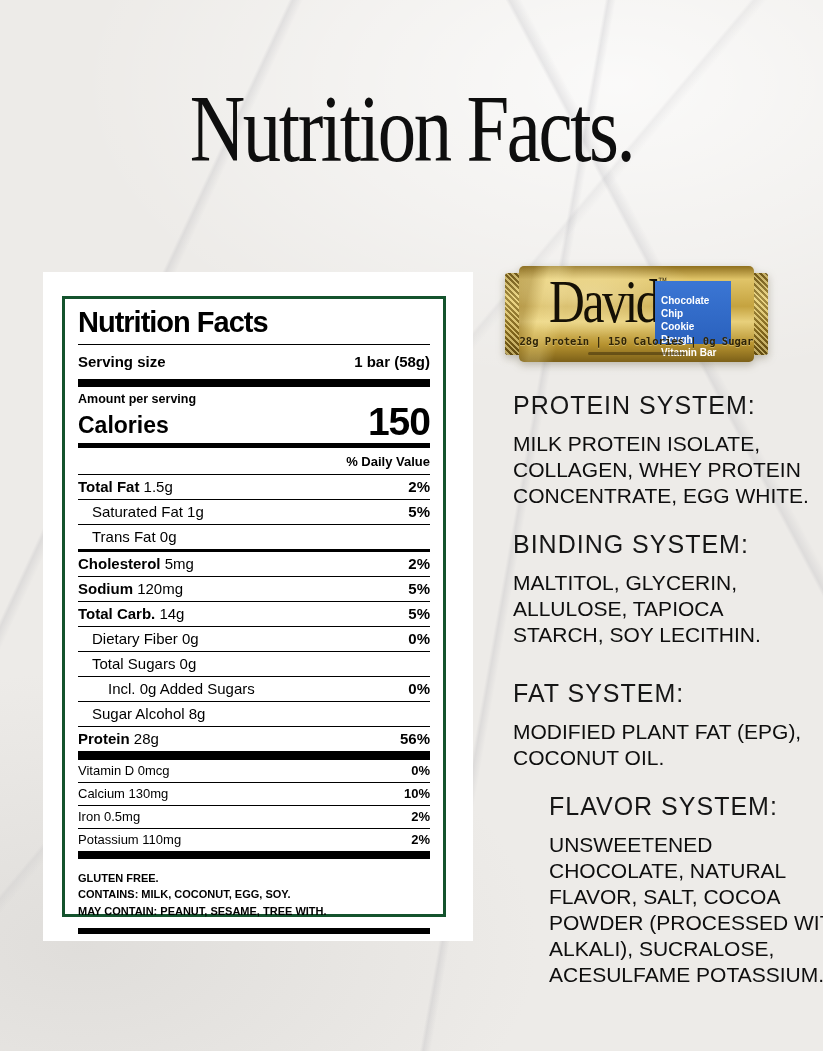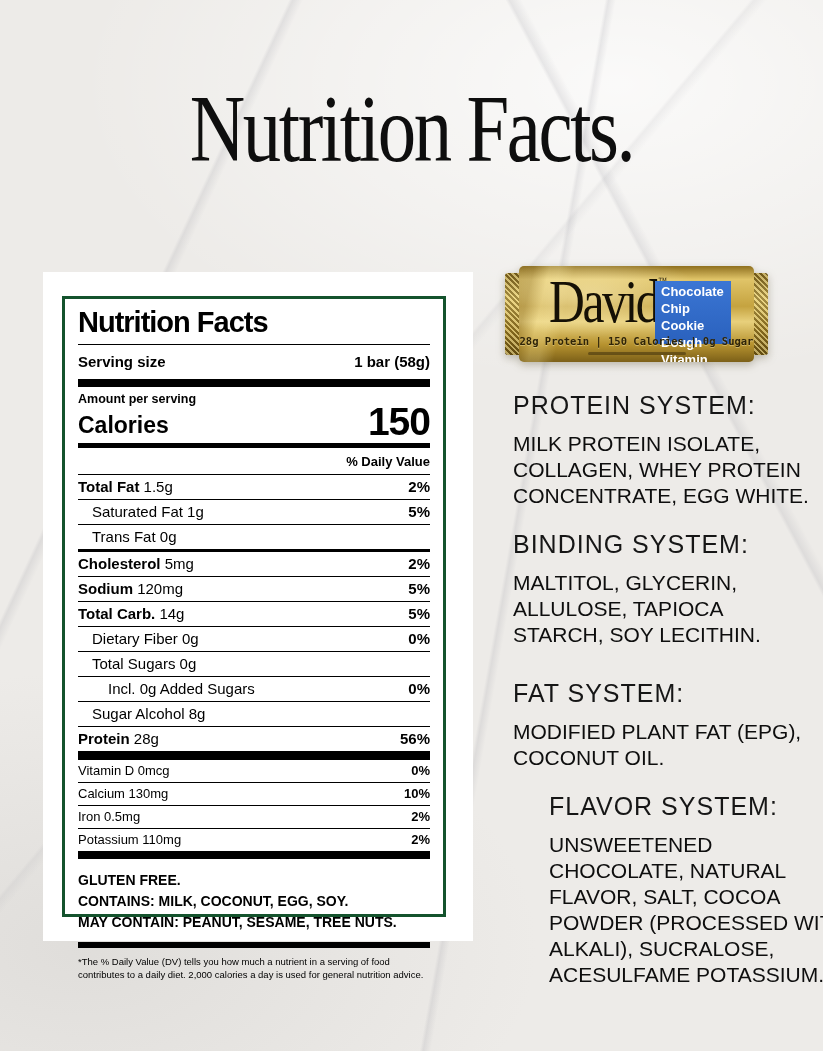--- a/index.html
+++ b/index.html
@@ -55,21 +55,21 @@
   .row.med { border-top-width:3px; }
   .row .nm b { font-weight:bold; }
   .row .dv { font-weight:bold; }
   .ind1 .nm { padding-left:14px; }
   .ind2 .nm { padding-left:30px; }
 
   .micro { display:flex; justify-content:space-between; align-items:baseline; font-size:13px; line-height:15px; padding:3px 0 4px; border-top:1px solid #000; }
   .micro:first-child { border-top:none; }
   .micro .dv { font-weight:bold; }
 
-  .allergens { padding:11px 0 9px; font-size:14px; font-weight:bold; line-height:1.5; }
+  .allergens { padding:11px 0 9px; font-size:11px; font-weight:bold; line-height:1.5; }
   .footnote { padding-top:7px; font-size:9.5px; line-height:1.4; color:#000; }
 
   
   .product-bar { position:absolute; left:505px; top:266px; width:263px; height:96px; filter:drop-shadow(0 3px 4px rgba(90,80,50,.35)); }
   .crimp {
     position:absolute; top:7px; width:18px; height:82px; border-radius:3px;
     background:
       repeating-linear-gradient(45deg, rgba(60,45,5,.35) 0 2px, rgba(255,240,170,.5) 2px 4px),
       linear-gradient(180deg, #8a6d22, #d9bd62 30%, #a9882c 70%, #755a17);
   }
@@ -83,21 +83,21 @@
   }
   .brand {
     position:absolute; left:30px; top:4px;
     font-family:"Liberation Serif", serif; font-size:62px; line-height:1; color:#151005;
     letter-spacing:-3px; transform:scaleX(.8); transform-origin:left top;
   }
   .brand sup { font-size:11px; letter-spacing:0; vertical-align:top; position:relative; top:6px; }
   .flavor-box {
     position:absolute; right:23px; top:15px; width:76px; height:63px;
     background:linear-gradient(180deg,#3b76d4,#2a61bd); color:#fff;
-    font-size:13px; font-weight:bold; line-height:1.3; padding:3px 6px;
+    font-size:10px; font-weight:bold; line-height:1.3; padding:13px 6px;
   }
   .stats {
     position:absolute; left:0; right:0; bottom:15px; text-align:center;
     font-family:"DejaVu Sans Mono", monospace; font-size:10.5px; font-weight:bold;
     color:#2f2408; text-shadow:0 1px 0 rgba(255,240,180,.4);
   }
   .netwt-smudge {
     position:absolute; left:50%; bottom:7px; transform:translateX(-50%);
     width:98px; height:3px; background:rgba(55,42,10,.5); border-radius:2px; filter:blur(.6px);
   }
@@ -204,26 +204,25 @@
           <span class="nm"><span>Potassium</span>&nbsp;<span>110mg</span></span>
           <span class="dv">2%</span>
         </div>
       </div>
 
       <div class="bar8"></div>
 
       <div class="allergens">
         <div>GLUTEN FREE.</div>
         <div>CONTAINS: MILK, COCONUT, EGG, SOY.</div>
-        <div>MAY CONTAIN: PEANUT, SESAME, TREE NUTS.</div>
+        <div>MAY CONTAIN: PEANUT, SESAME, TREE WITH.</div>
       </div>
 
       <div class="bar6"></div>
 
-      <div class="footnote">*The % Daily Value (DV) tells you how much a nutrient in a serving of food contributes to a daily diet. 2,000 calories a day is used for general nutrition advice.</div>
     </div>
   </div>
 
   <div class="product-bar">
     <div class="crimp crimp-l"></div>
     <div class="crimp crimp-r"></div>
     <div class="bar-body">
       <div class="brand"><span>David</span><sup>™</sup></div>
       <div class="flavor-box">
         <div>Chocolate Chip</div>

